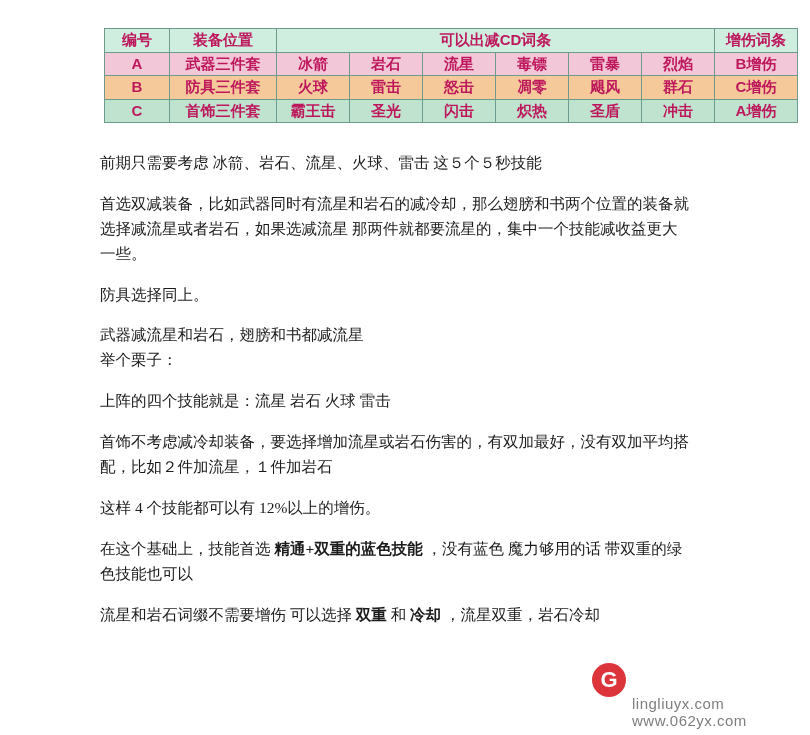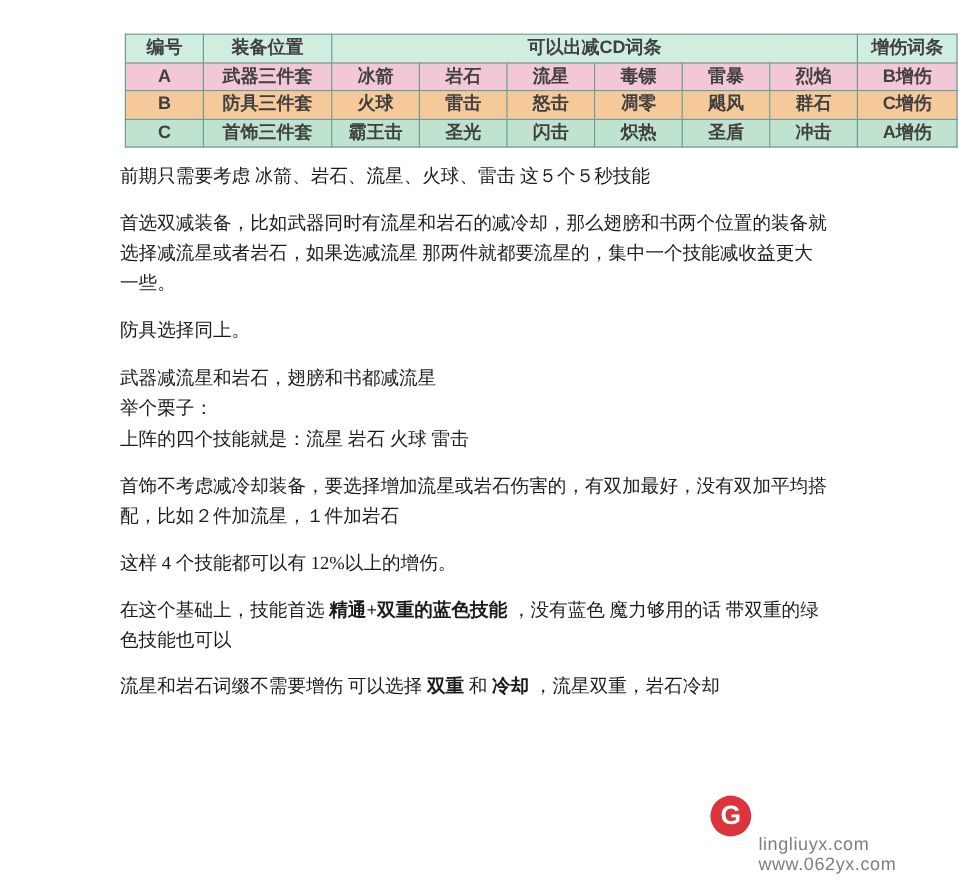--- a/index.html
+++ b/index.html
@@ -30,21 +30,21 @@
   table.cd-table {
     border-collapse: collapse;
     font-family: "Liberation Sans", sans-serif;
     font-size: 15px;
     line-height: 1.1;
   }
   table.cd-table td, table.cd-table th {
     border: 1px solid #6d9c8f;
     text-align: center;
     font-weight: bold;
-    color: #404040;
+    color: #be185d;
     padding: 3px 5px;
     white-space: nowrap;
   }
   .hdr {
     background: #cfeee0;
     font-size: 15px;
   }
   .hdr-mid {
     background: #cfeee0;
   }
@@ -60,21 +60,21 @@
   .content {
     position: absolute;
     left: 100px;
     top: 134px;
     width: 590px;
     font-size: 15.5px;
     line-height: 1.62;
     color: #1b1b1b;
   }
   .content p {
-    margin: 1px 0 14px 0;
+    margin: 16px 0 14px 0;
   }
   .content p.tight {
     margin: 0 0 0 0;
   }
   .b {
     font-weight: bold;
   }
 
   
   .watermark {

